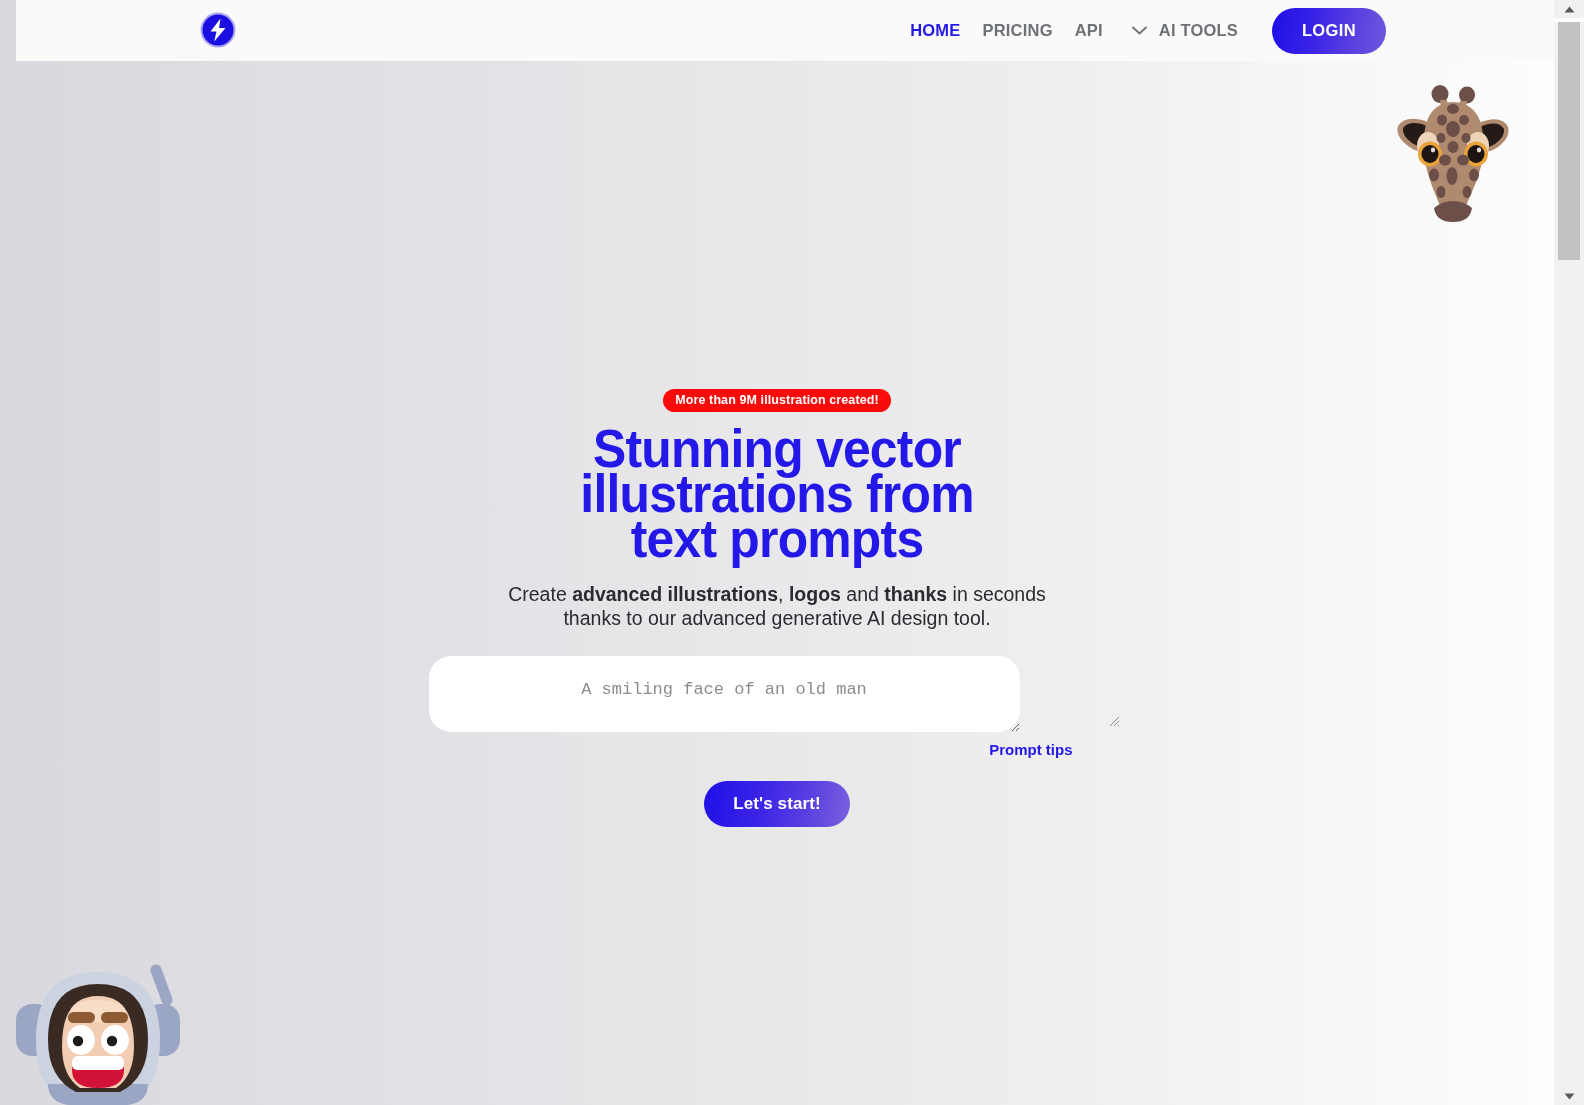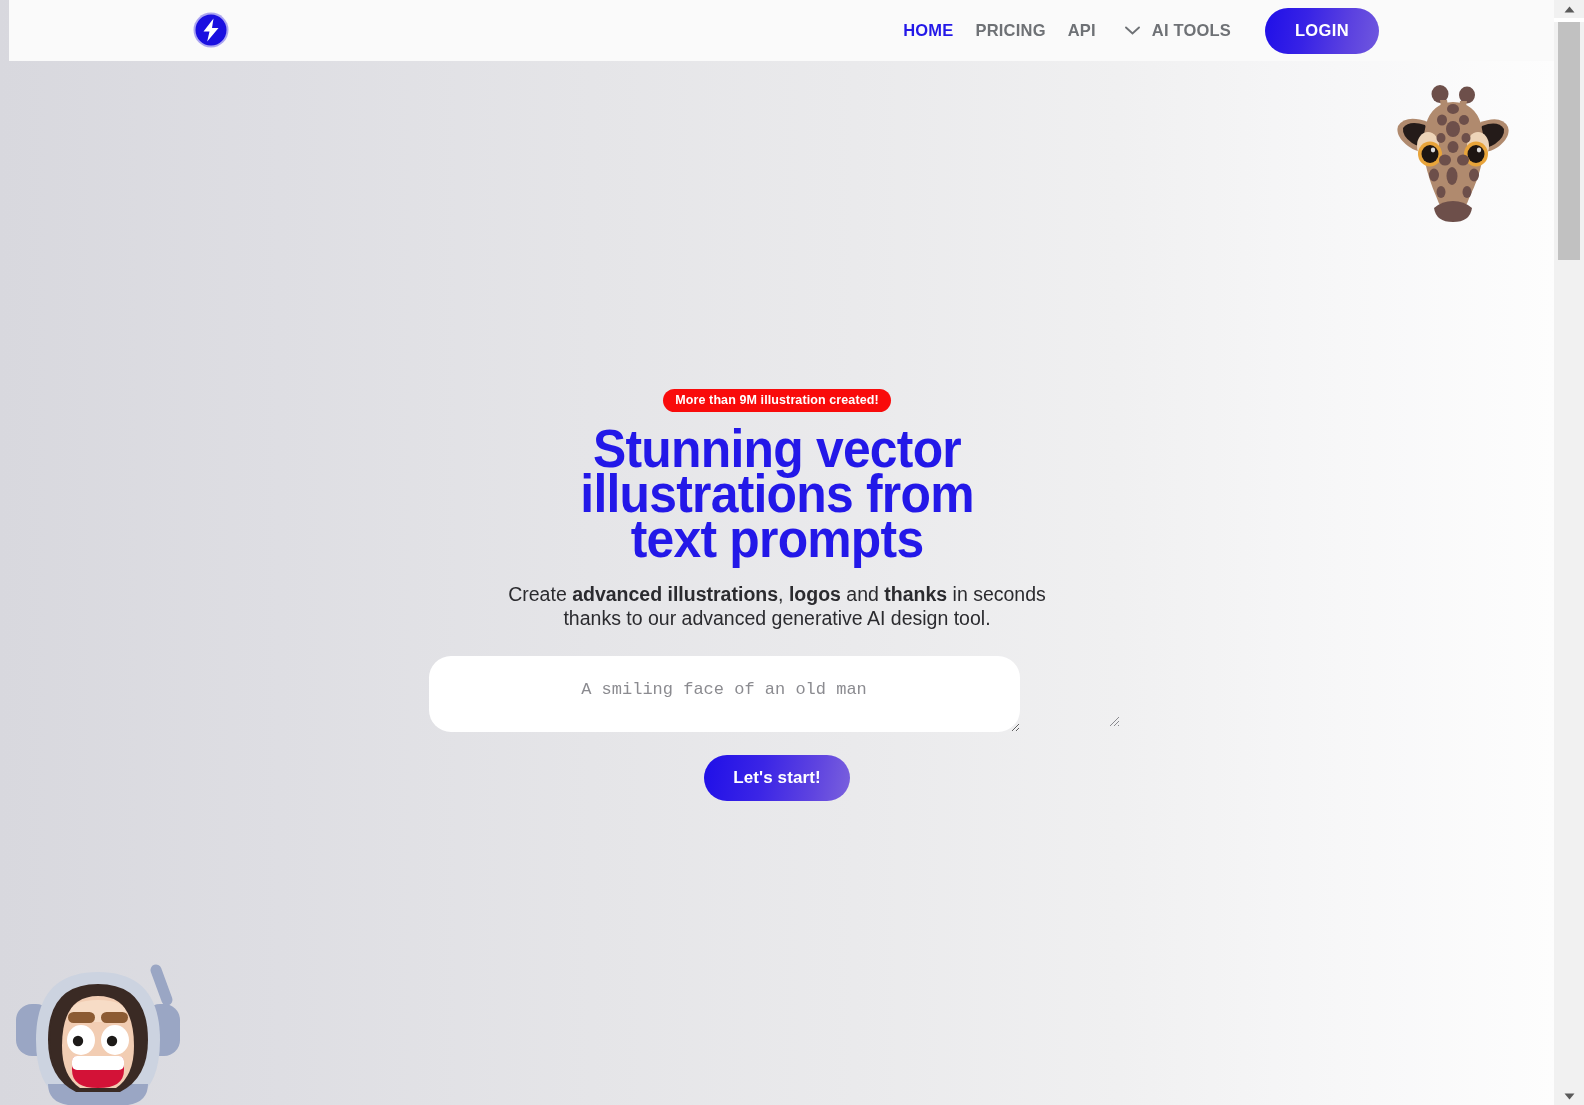--- a/index.html
+++ b/index.html
@@ -22,21 +22,21 @@
     left: 0; top: 0;
     width: 1554px;
     height: 1105px;
     overflow: hidden;
     background: linear-gradient(90deg, #d8d8de 0%, #dedee3 18%, #e5e5e8 38%, #eaeaec 55%, #f0f0f1 72%, #f7f7f8 86%, #fdfdfd 100%);
   }
 
   
   .header {
     position: absolute;
-    left: 9px; top: 0;
+    left: 16px; top: 0;
     width: 1554px;
     height: 61px;
     background: #fafafa;
     display: flex;
     align-items: center;
     z-index: 40;
   }
 
   .logo-wrap {
     position: absolute;
@@ -315,20 +315,23 @@
       <span>Create </span><b>advanced illustrations</b><span>, </span><b>logos</b><span> and </span><b>thanks</b><span> in seconds thanks to our advanced generative AI design tool.</span>
     </p>
 
     <div class="prompt-box">
       <textarea class="prompt-area" placeholder="A smiling face of an old man" style=""></textarea>
       <svg class="resize-grip" viewBox="0 0 14 14">
         <path d="M13 4 L4 13 M13 8 L8 13 M13 12 L12 13" stroke="#8a8a8f" stroke-width="1" fill="none"></path>
       </svg>
     </div>
 
+    <div class="tips-row">
+      <a class="prompt-tips" href="#">Prompt tips</a>
+    </div>
 
     <button class="start-btn">Let's start!</button>
   </div>
 
   <svg class="giraffe" viewBox="0 0 136 182">
 
     <g fill="#6d4f4a">
       <ellipse cx="56" cy="32" rx="8.5" ry="9"></ellipse>
       <ellipse cx="83" cy="33" rx="8" ry="8.5"></ellipse>
     </g>

